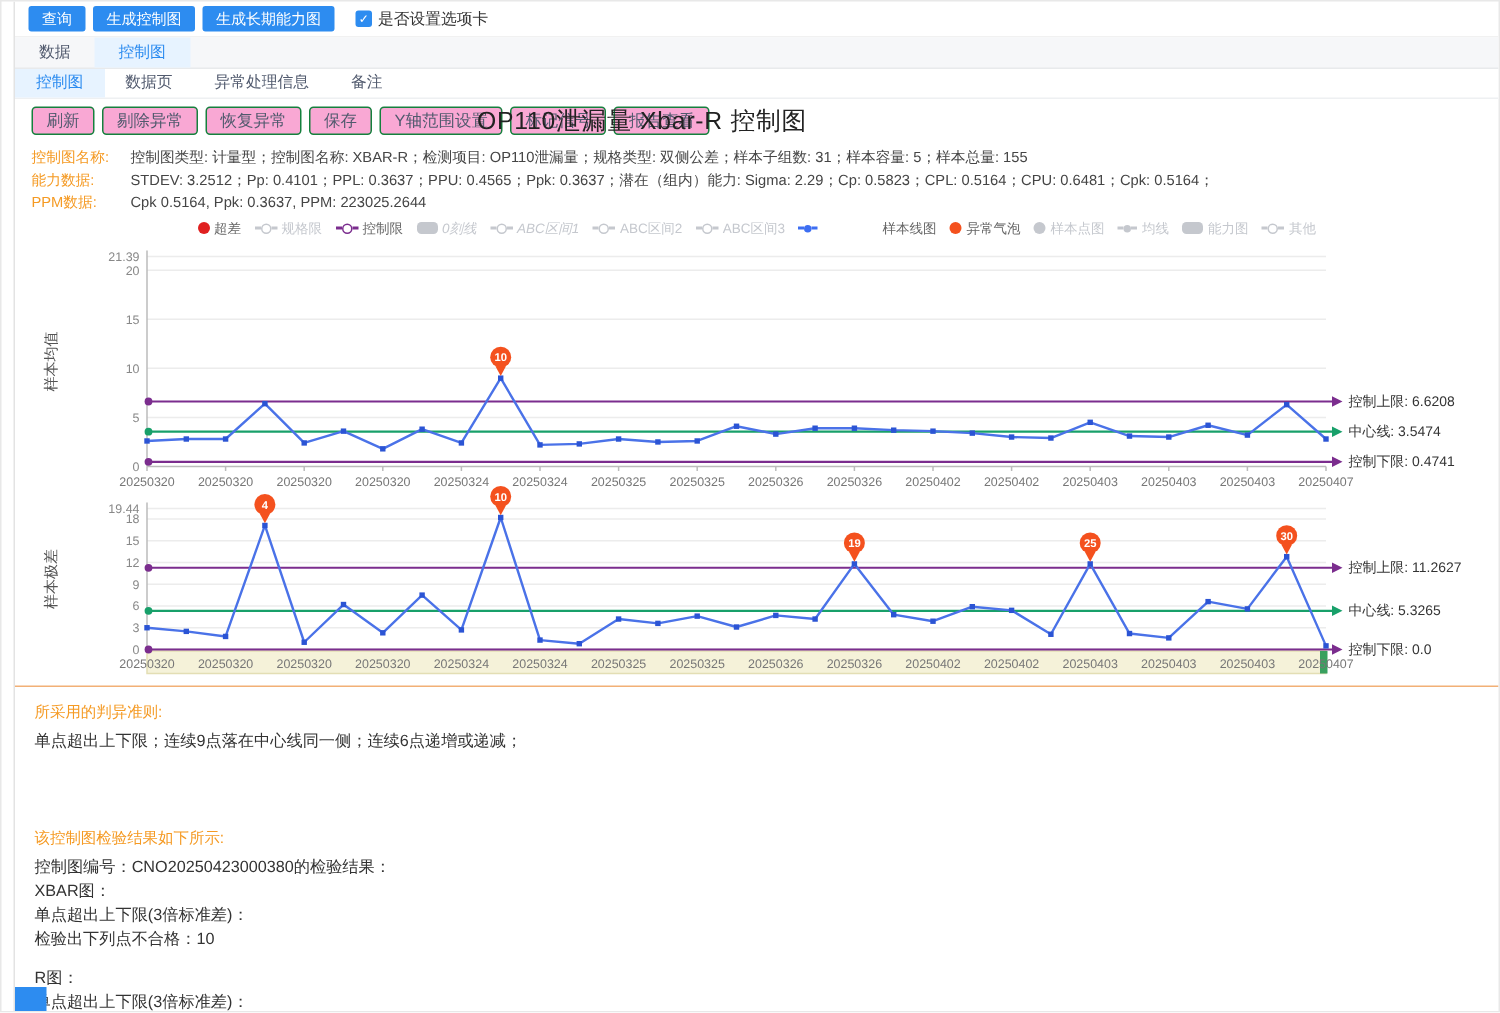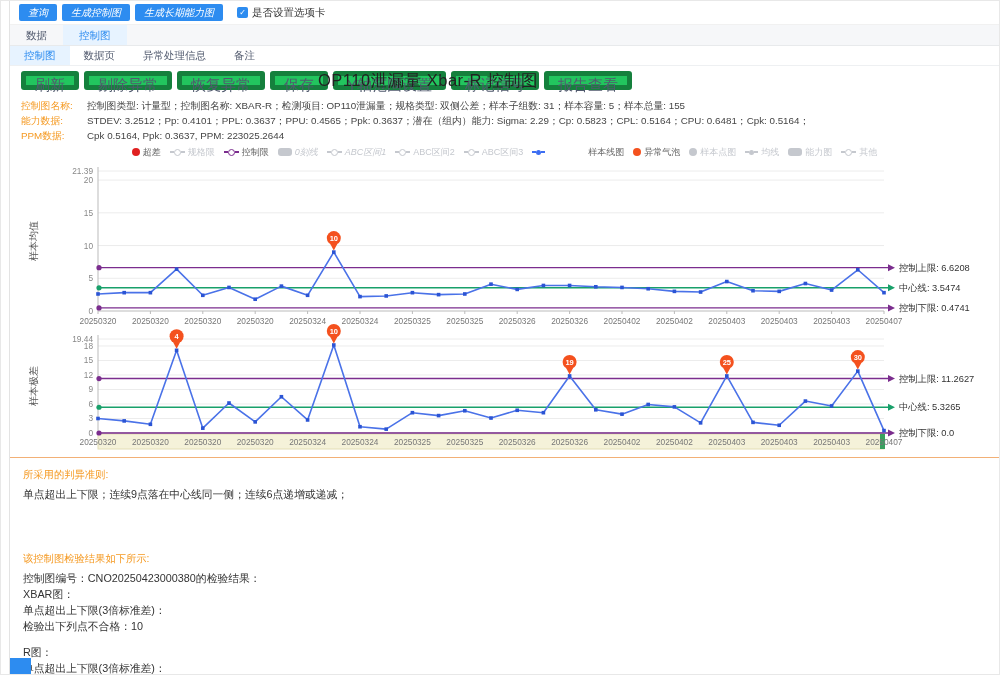--- a/index.html
+++ b/index.html
@@ -2,30 +2,30 @@
 <html><head>
 <meta charset="utf-8">
 <style>
   html,body{margin:0;padding:0;background:#fff;}
   body{font-family:"Liberation Sans",sans-serif;color:#333;}
   .page{position:relative;width:1000px;height:675px;background:#fff;overflow:hidden;border:1px solid #e8e8e8;box-sizing:border-box;}
   .vline{position:absolute;left:8px;top:0;bottom:0;width:1px;background:#e3e3e3;}
   .content{margin-left:9px;}
   .topbar{display:flex;align-items:center;gap:5px;height:23px;padding-left:9px;border-bottom:1px solid #f1f1f1;}
   .tb-group{display:flex;gap:5px;}
-  .btn-primary{background:#2d8cf0;color:#fff;border:none;border-radius:2px;font-size:10px;height:17px;padding:0 9px;font-family:inherit;cursor:pointer;font-style:italic;}
+  .btn-primary{background:#2d8cf0;color:#fff;border:none;border-radius:2px;font-size:10px;height:17px;padding:0 9px;font-family:inherit;cursor:pointer;}
   .chk{display:flex;align-items:center;gap:4px;margin-left:9px;font-size:10.5px;color:#333;}
   .chk-box{width:11px;height:11px;background:#2d8cf0;border-radius:2px;color:#fff;font-size:8px;line-height:11px;text-align:center;}
   .tabs1{display:flex;height:20px;background:#f6f7f9;border-bottom:1px solid #e8eaec;font-size:10.5px;color:#515a6e;}
   .tabs1 .tab{padding:0 16px;line-height:20px;cursor:pointer;}
   .tabs2{display:flex;height:19px;border-bottom:1px solid #eef0f2;font-size:10.5px;color:#515a6e;background:#fff;}
   .tabs2 .tab{padding:0 14px;line-height:19px;cursor:pointer;}
   .tab.active{background:#e7f3ff;color:#2d8cf0;}
   .chart-head{position:relative;height:28px;display:flex;align-items:center;gap:6px;padding-left:11px;}
-  .tb-btn{background:#22c55e;border:5px solid #15803d;border-radius:3px;color:#515a6e;font-size:15px;height:19px;padding:0 9px;font-family:inherit;cursor:pointer;}
+  .tb-btn{background:#f9a8d4;border:1px solid #15803d;border-radius:3px;color:#515a6e;font-size:11px;height:19px;padding:0 9px;font-family:inherit;cursor:pointer;}
   .chart-title{position:absolute;left:308px;top:4px;font-size:16.5px;color:#222;letter-spacing:.5px;}
   .info{padding:4px 0 0 11px;}
   .info-row{display:flex;font-size:9.8px;line-height:15px;}
   .info-label{color:#f59a23;width:66px;flex:none;}
   .info-text{color:#454545;}
   .legend{display:flex;justify-content:center;align-items:center;gap:9px;height:14px;font-size:9px;margin-top:2px;}
   .lg{display:inline-flex;align-items:center;gap:3px;cursor:pointer;}
   .lg .dash{width:4px;height:1.6px;}
   .lg .dot{width:8px;height:8px;border-radius:50%;}
   .lg .ring{width:6px;height:6px;border-radius:50%;border:1.6px solid;background:#fff;box-sizing:border-box;width:7px;height:7px;}

